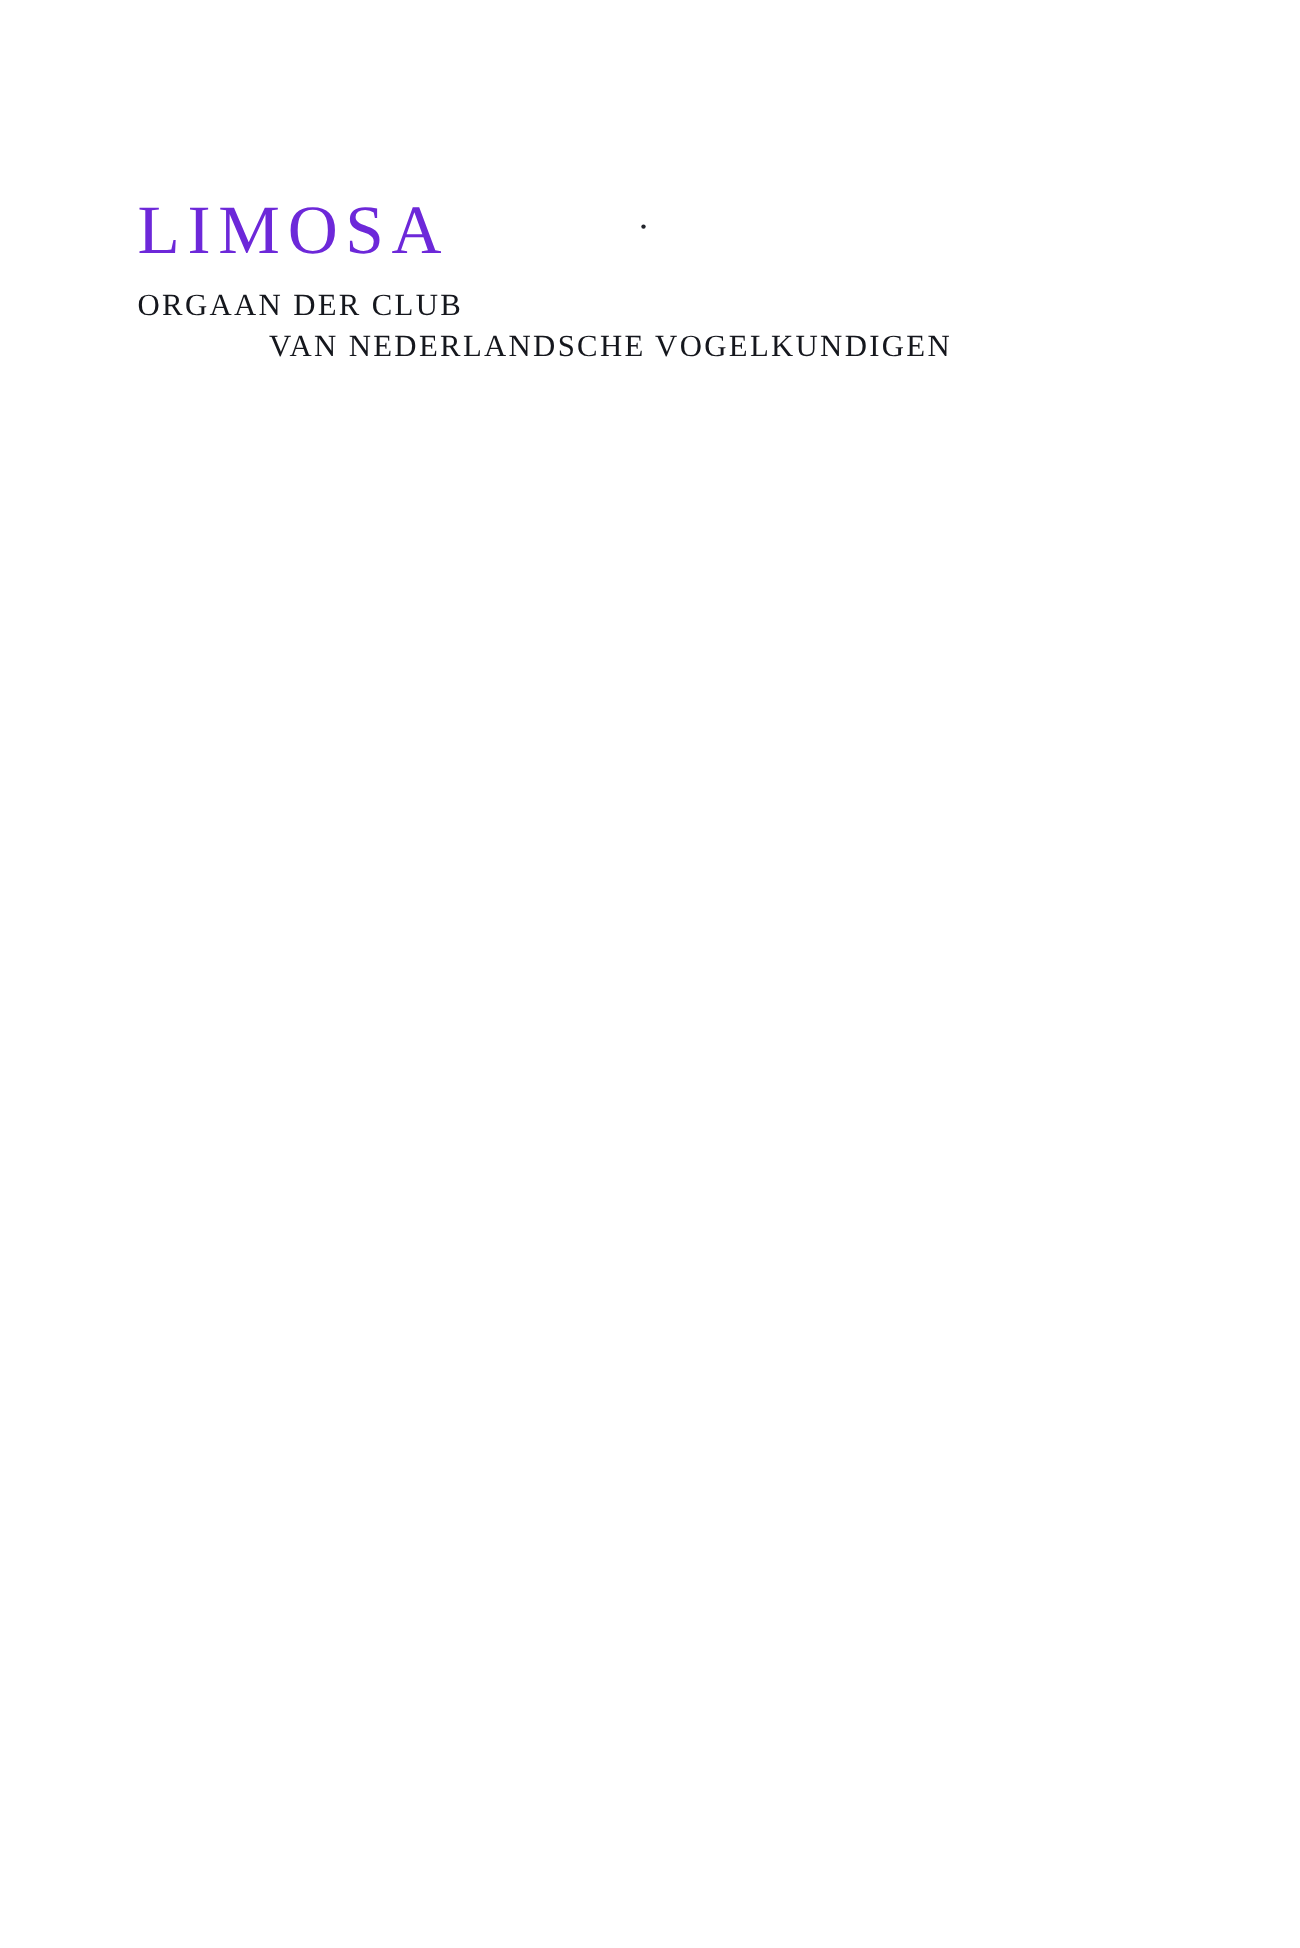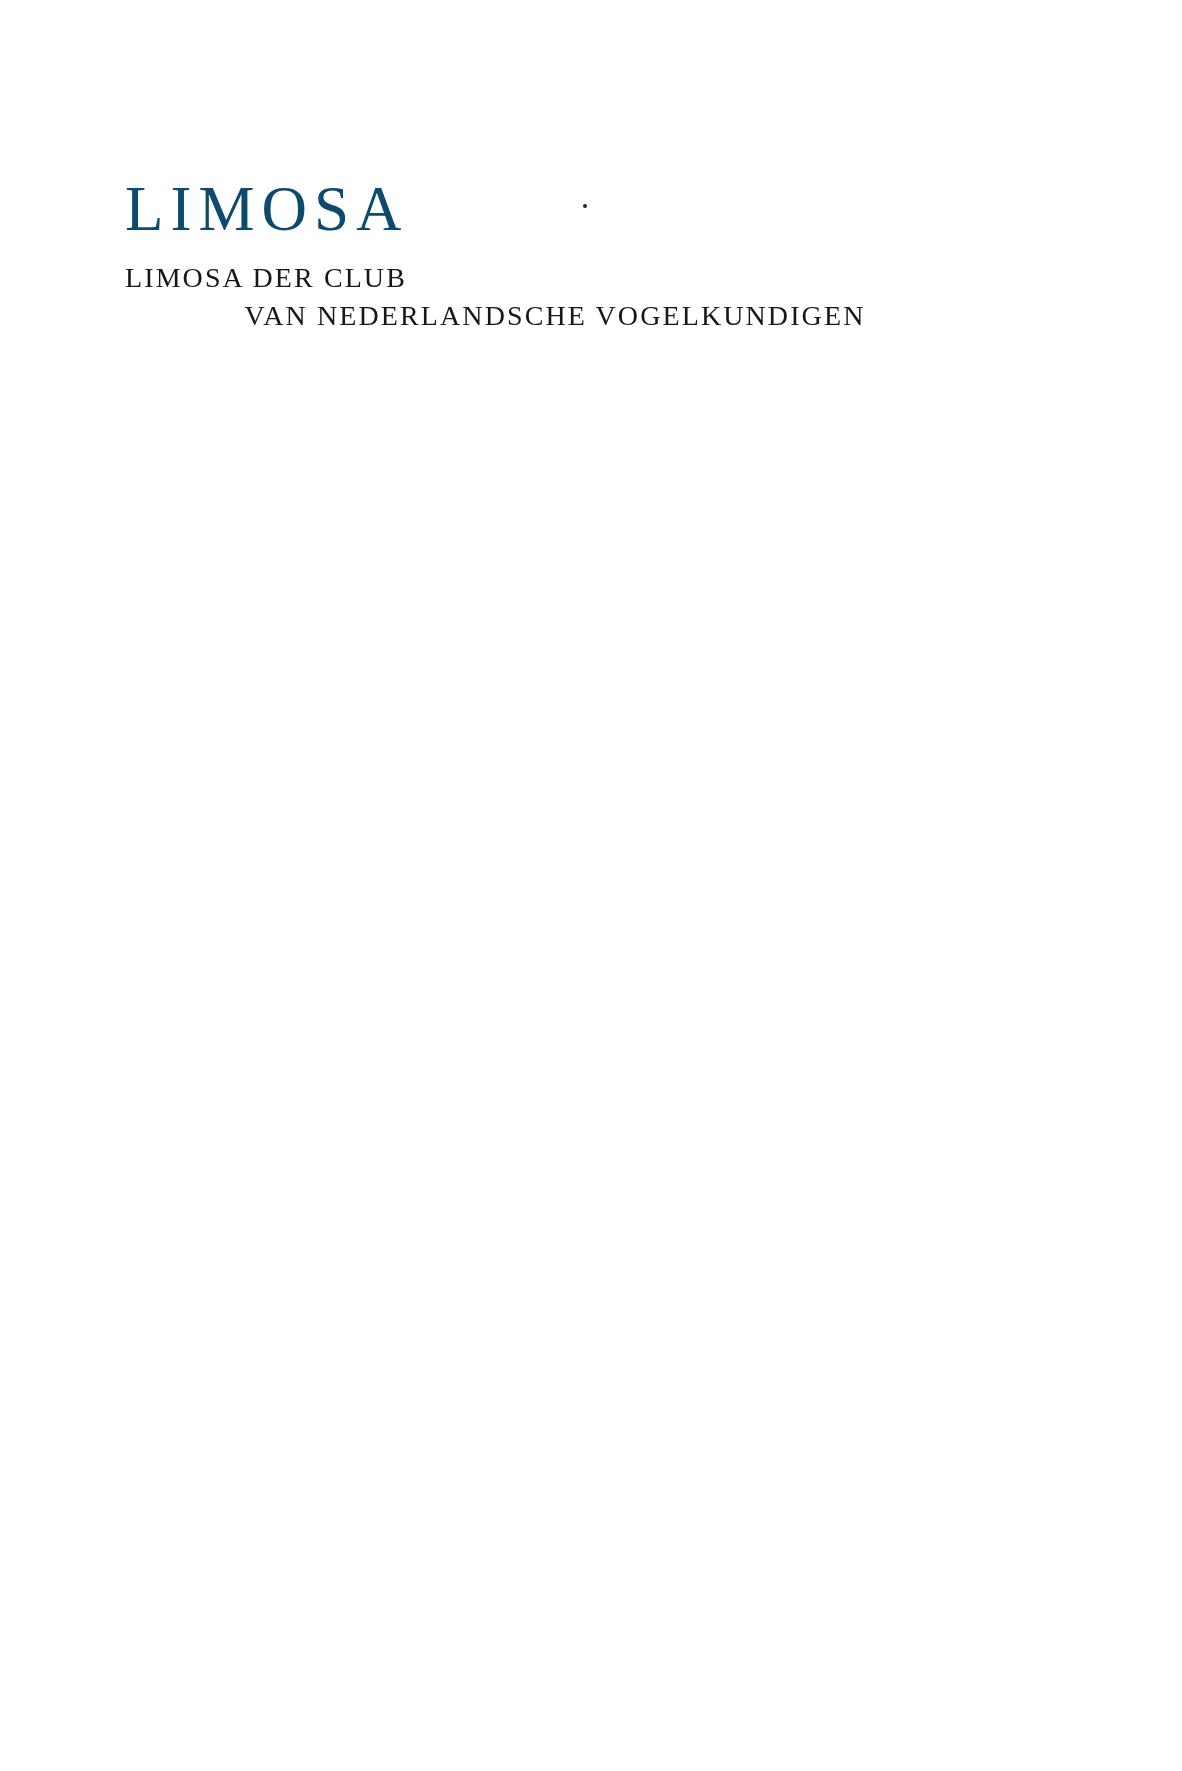--- a/index.html
+++ b/index.html
@@ -32,21 +32,21 @@
     position: absolute;
     left: 125px;
     top: 178px;
     width: 860px;
   }
   .journal-title {
     font-family: "Liberation Serif", serif;
     font-size: 63px;
     line-height: 1.0;
     letter-spacing: 7px;
-    color: #0c4a6e;
+    color: #6d28d9;
     margin: 0;
     font-weight: 400;
     white-space: nowrap;
   }
   .title-dot {
     position: absolute;
     left: 583px;
     top: 204px;
     width: 4px;
     height: 4px;
@@ -81,21 +81,21 @@
 </style>
 </head>
 <body>
 
 <div class="page">
 
   <div class="masthead">
     <h1 class="journal-title">LIMOSA</h1>
 
     <div class="subtitle">
-      <span class="subtitle-line">LIMOSA DER CLUB</span>
+      <span class="subtitle-line">ORGAAN DER CLUB</span>
       <span class="subtitle-line">VAN NEDERLANDSCHE VOGELKUNDIGEN</span>
     </div>
   </div>
 
   <span class="title-dot"></span>
 
   <div class="page-body"></div>
 
 </div>
 

